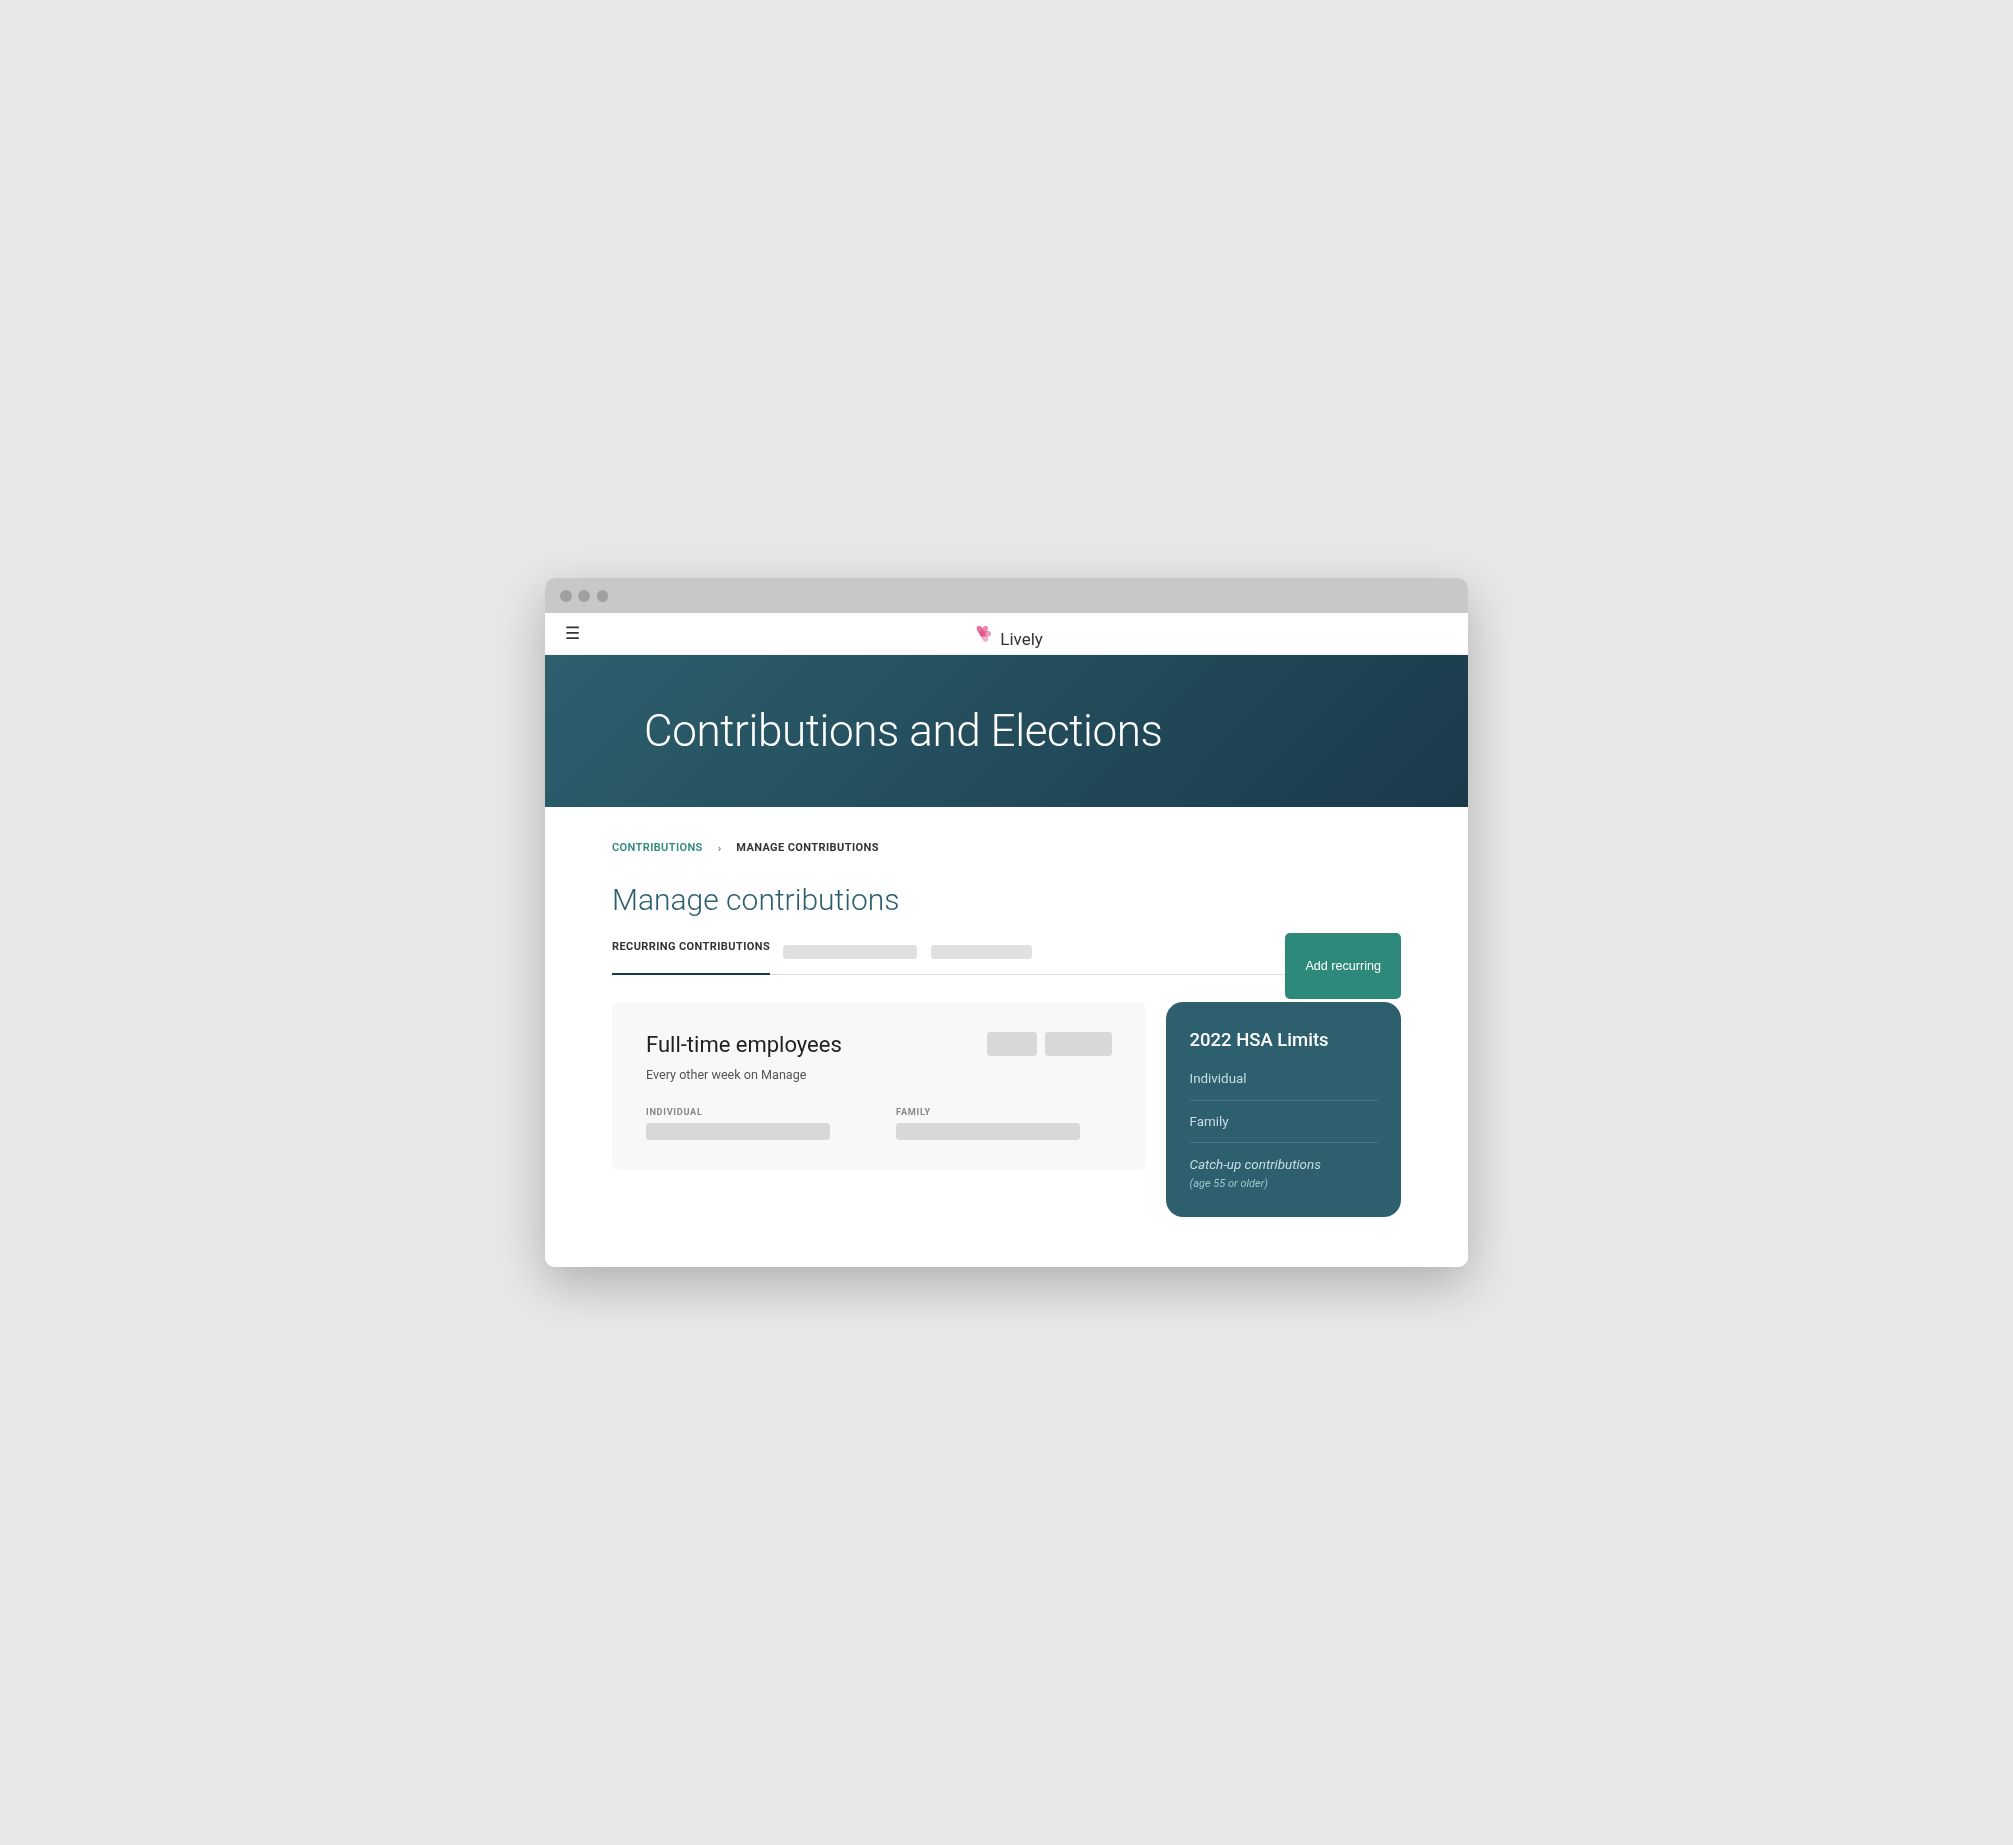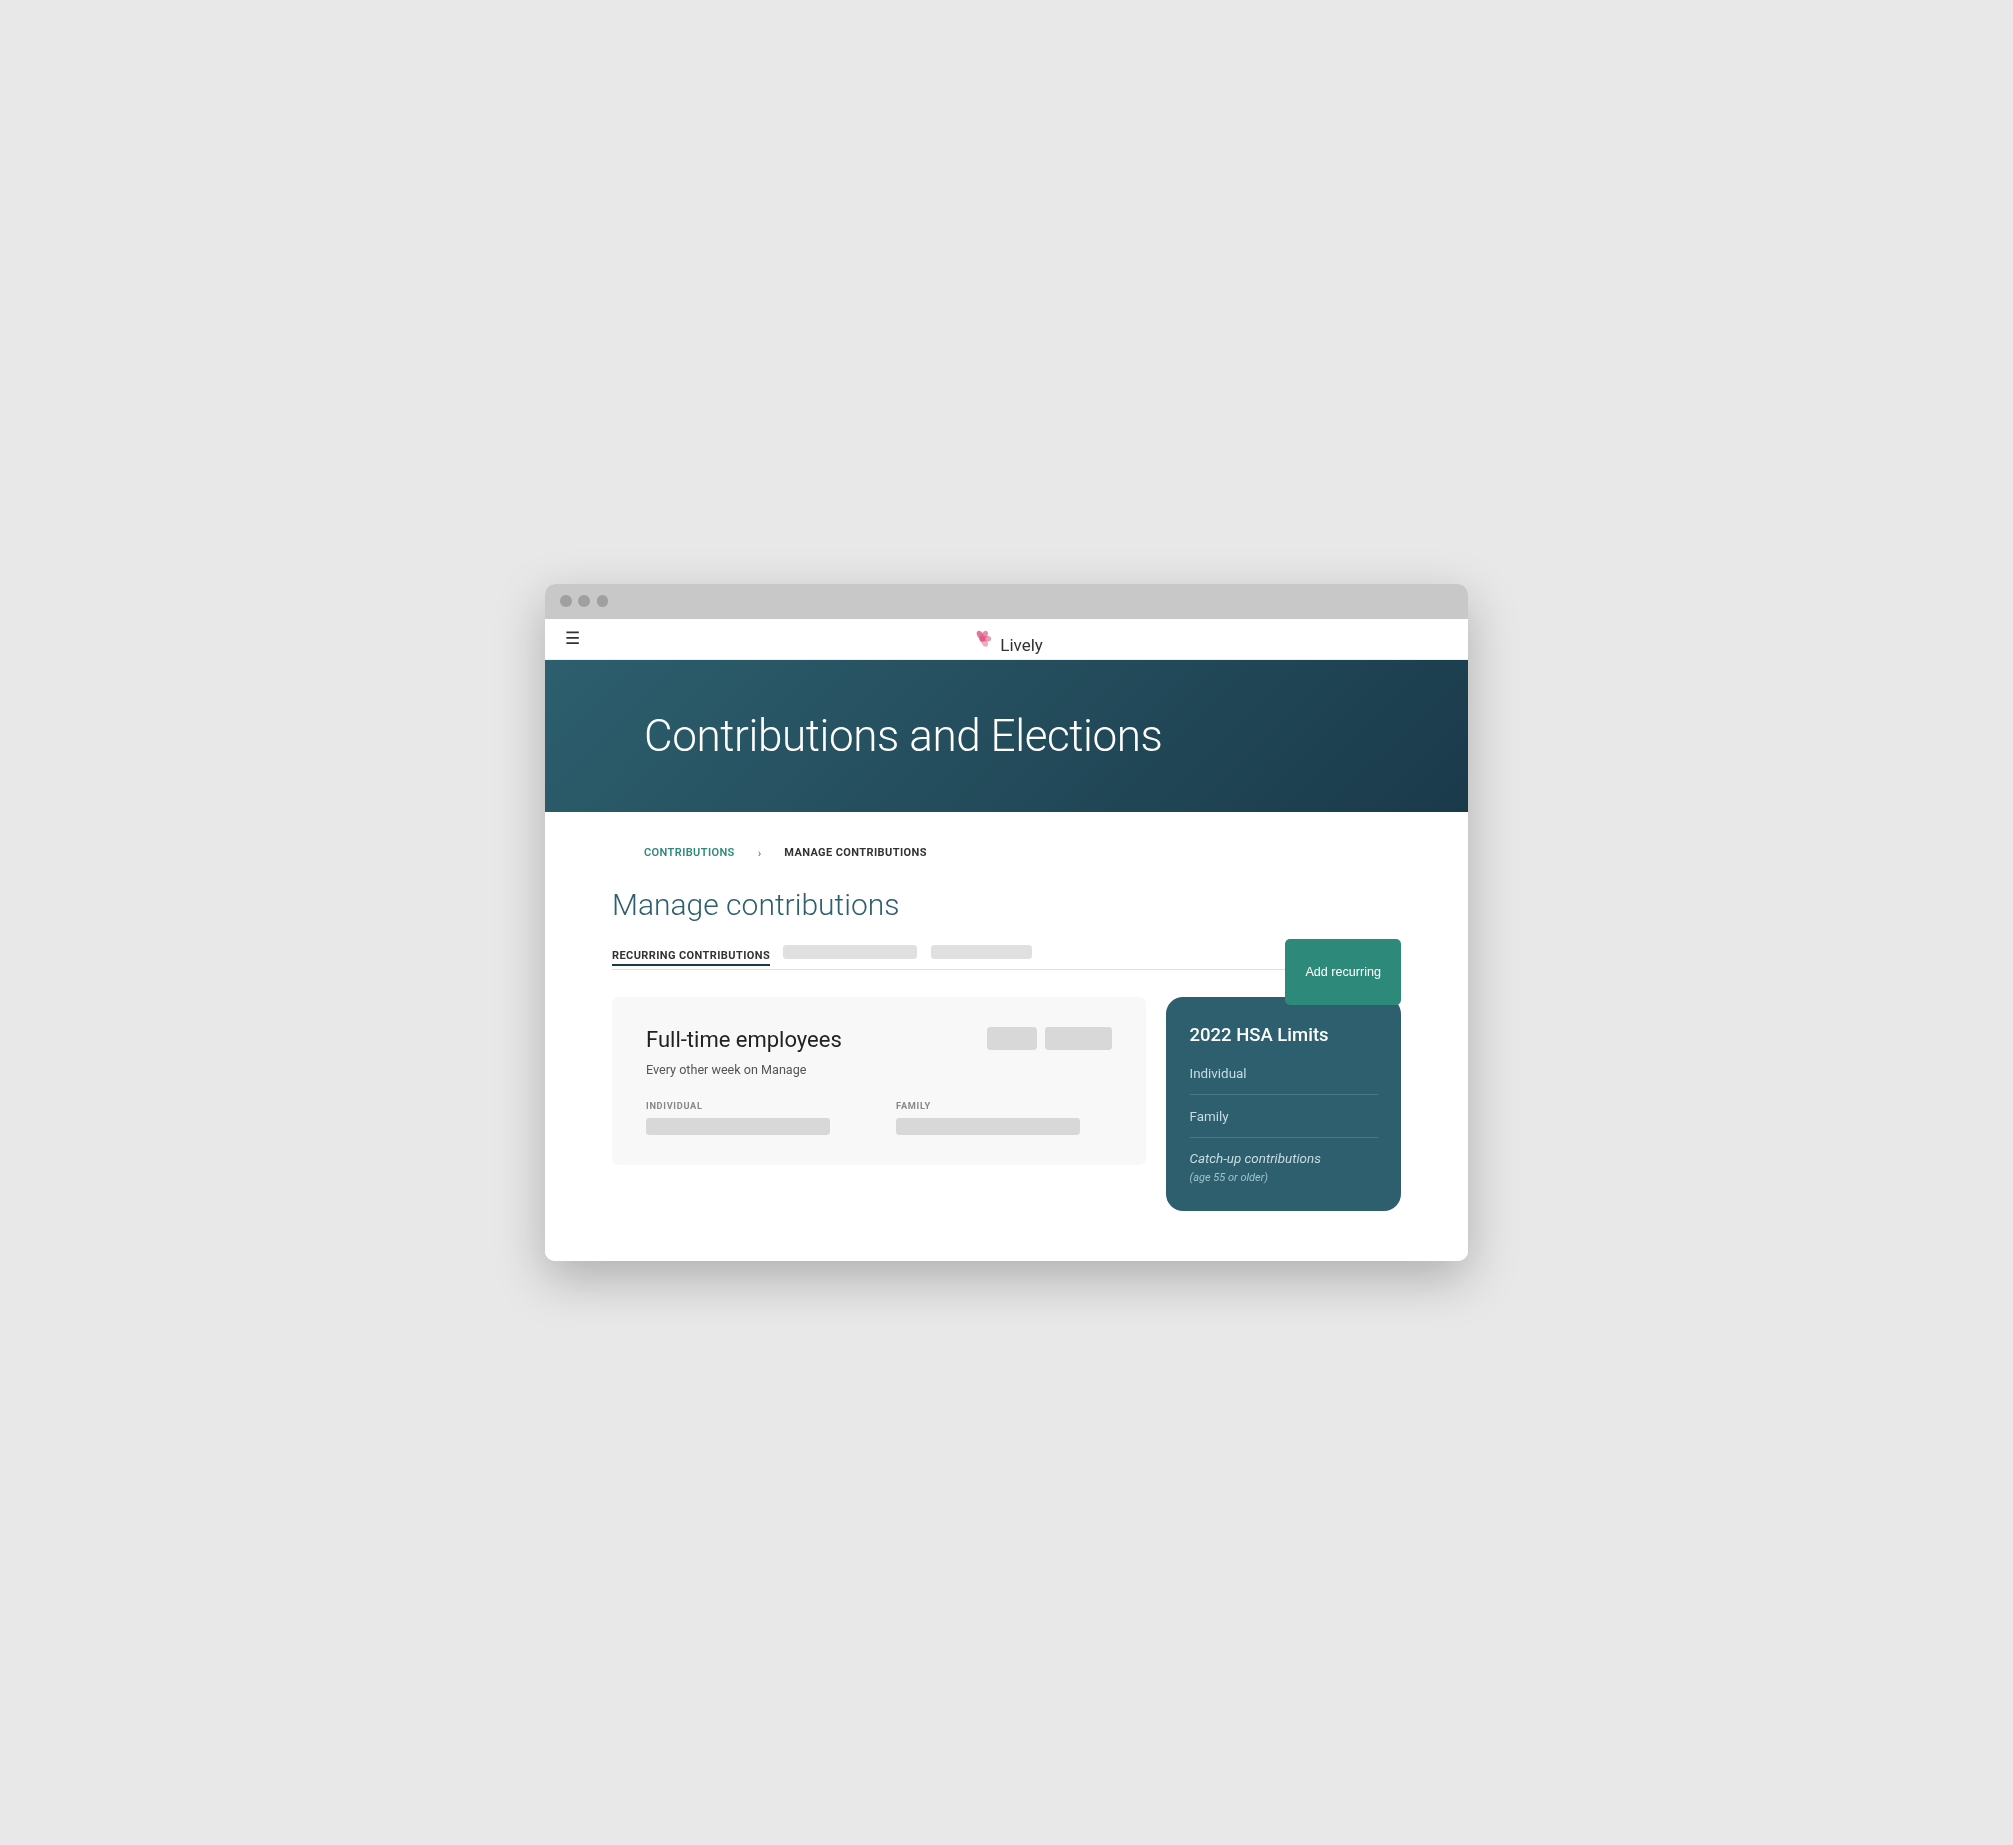--- a/index.html
+++ b/index.html
@@ -92,23 +92,22 @@
 
     .page-content {
       background: #fff;
       padding: 34px 67px 50px;
       min-height: 420px;
       position: relative;
     }
 
     .breadcrumb {
       display: flex;
-      gap: 23px;
+      gap: 15px;
       margin-bottom: 27px;
-      margin-left: 32px;
     }
 
     .breadcrumb-link {
       color: #2d8a7a;
       font-size: 11px;
       font-weight: 600;
       letter-spacing: 0.4px;
       text-transform: uppercase;
       cursor: pointer;
     }
@@ -142,21 +141,21 @@
       padding-bottom: 0;
       position: relative;
     }
 
     .tab-active {
       font-size: 11px;
       font-weight: 700;
       color: #333;
       letter-spacing: 0.4px;
       text-transform: uppercase;
-      padding-bottom: 2px;
+      padding-bottom: 20px;
       border-bottom: 2.5px solid #1a3a4a;
       margin-bottom: -0.8px;
       cursor: pointer;
     }
 
     .tab-placeholder {
       width: 134px;
       height: 13.4px;
       background: #e0e0e0;
       border-radius: 3.4px;

